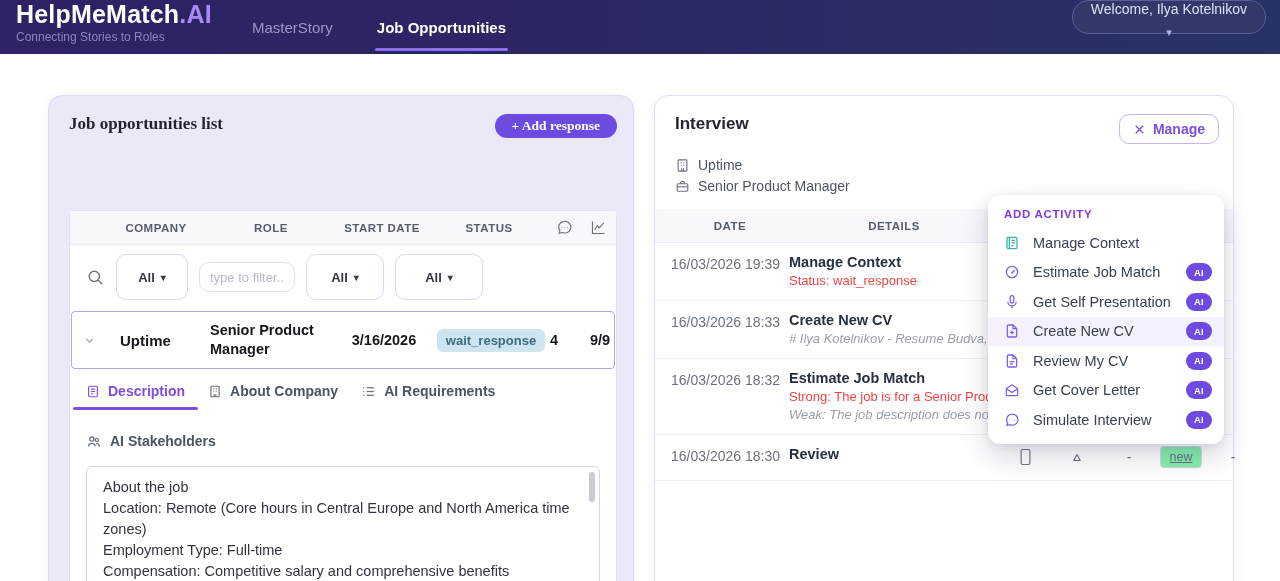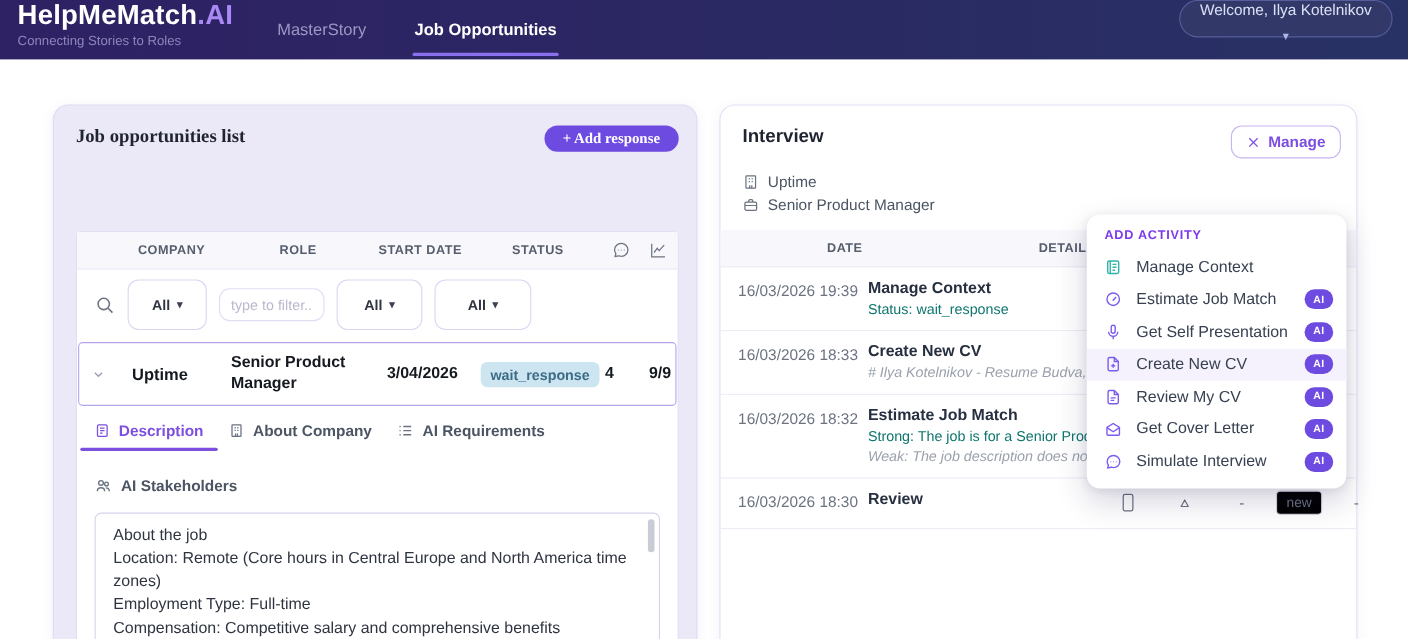--- a/index.html
+++ b/index.html
@@ -91,36 +91,36 @@
   .close-btn { display:flex; align-items:center; gap:7px; border:1.5px solid #c9b4f2;
     color:#7c4fe0; background:#fff; border-radius:10px; padding:6px 13px;
     font-size:14px; font-weight:600; cursor:pointer; font-family:inherit; }
   .act-meta { padding:0 20px; margin-top:13px; }
   .meta-line { display:flex; align-items:center; gap:8px; color:#4b5563; font-size:14px;
     margin-bottom:5px; }
   .meta-line .micon { display:flex; color:#6b7280; }
 
   .at-header { margin-top:15px; height:34px; background:#f8f7fb; border-bottom:1px solid #eeeaf6;
     display:grid; grid-template-columns:16px 118px 210px 1fr; align-items:center;
-    font-size:11.5px; font-weight:bold; color:#555e6d; letter-spacing:.04em;gap:38px; }
+    font-size:11.5px; font-weight:bold; color:#555e6d; letter-spacing:.04em; }
   .at-header .h-date { grid-column:2; text-align:center; }
   .at-header .h-details { grid-column:3; text-align:center; }
   .act-row { display:grid; grid-template-columns:16px 118px 210px 1fr;
     border-bottom:1px solid #efecf6; padding:11px 0 12px; }
   .ar-date { grid-column:2; font-size:14px; color:#6b7280; padding-top:2px; }
   .ar-details { grid-column:3; }
   .ar-title { font-size:14.5px; font-weight:bold; color:#273040; }
-  .ar-sub { font-size:13px; color:#0f766e; margin-top:3px; white-space:nowrap; overflow:hidden; }
+  .ar-sub { font-size:13px; color:#ef4444; margin-top:3px; white-space:nowrap; overflow:hidden; }
   .ar-sub.italic { font-style:italic; color:#9aa1ac; }
   .ar-extras { grid-column:4; display:flex; align-items:center; gap:0; }
   .ar-extras .ex { width:52px; display:flex; justify-content:center; align-items:center;
     color:#6b7280; font-size:14px; }
   .ex-file { color:#9ca3af; } .ex-green { color:#7cc576; }
-  .new-chip { font-size:12.5px; color:#6b7280; background:#000000; border:1px solid #d6d6de;
-    border-radius:4px; padding:3px 9px; }
+  .new-chip { font-size:12.5px; color:#6b7280; background:#86efac; border:1px solid #d6d6de;
+    border-radius:4px; padding:3px 9px;text-decoration:underline; }
 
   
   .menu { position:absolute; left:988px; top:141px; width:236px; background:#fff;
     border-radius:12px; padding:13px 0 9px; z-index:10;
     box-shadow:0 12px 28px rgba(30,20,80,.18), 0 2px 8px rgba(30,20,80,.08); }
   .menu-title { font-size:11.5px; font-weight:bold; color:#7c3aed; letter-spacing:.06em;
     padding:0 16px 8px; }
   .menu-item { height:29.5px; display:flex; align-items:center; gap:13px;
     padding:0 12px 0 16px; font-size:14.5px; color:#374151; cursor:pointer; }
   .menu-item.hl { background:#f5f2fd; }
@@ -204,21 +204,21 @@
       </div>
 
       <div class="jt-grid job-row">
         <span class="chev">
           <svg width="13" height="13" viewBox="0 0 24 24" fill="none" stroke="currentColor" stroke-width="2.4">
               <polyline points="6 9 12 15 18 9"></polyline>
             </svg>
         </span>
         <div class="jr-company">Uptime</div>
         <div class="jr-role">Senior Product Manager</div>
-        <div class="jr-date">3/04/2026</div>
+        <div class="jr-date">3/16/2026</div>
         <div class="jr-statuscell">
             <span class="status-badge">wait_response</span>
           </div>
         <div class="jr-num">4</div>
         <div class="jr-score">9/9</div>
       </div>
 
       <div class="tabs">
         <div class="tab active">
           <span class="ticon">

